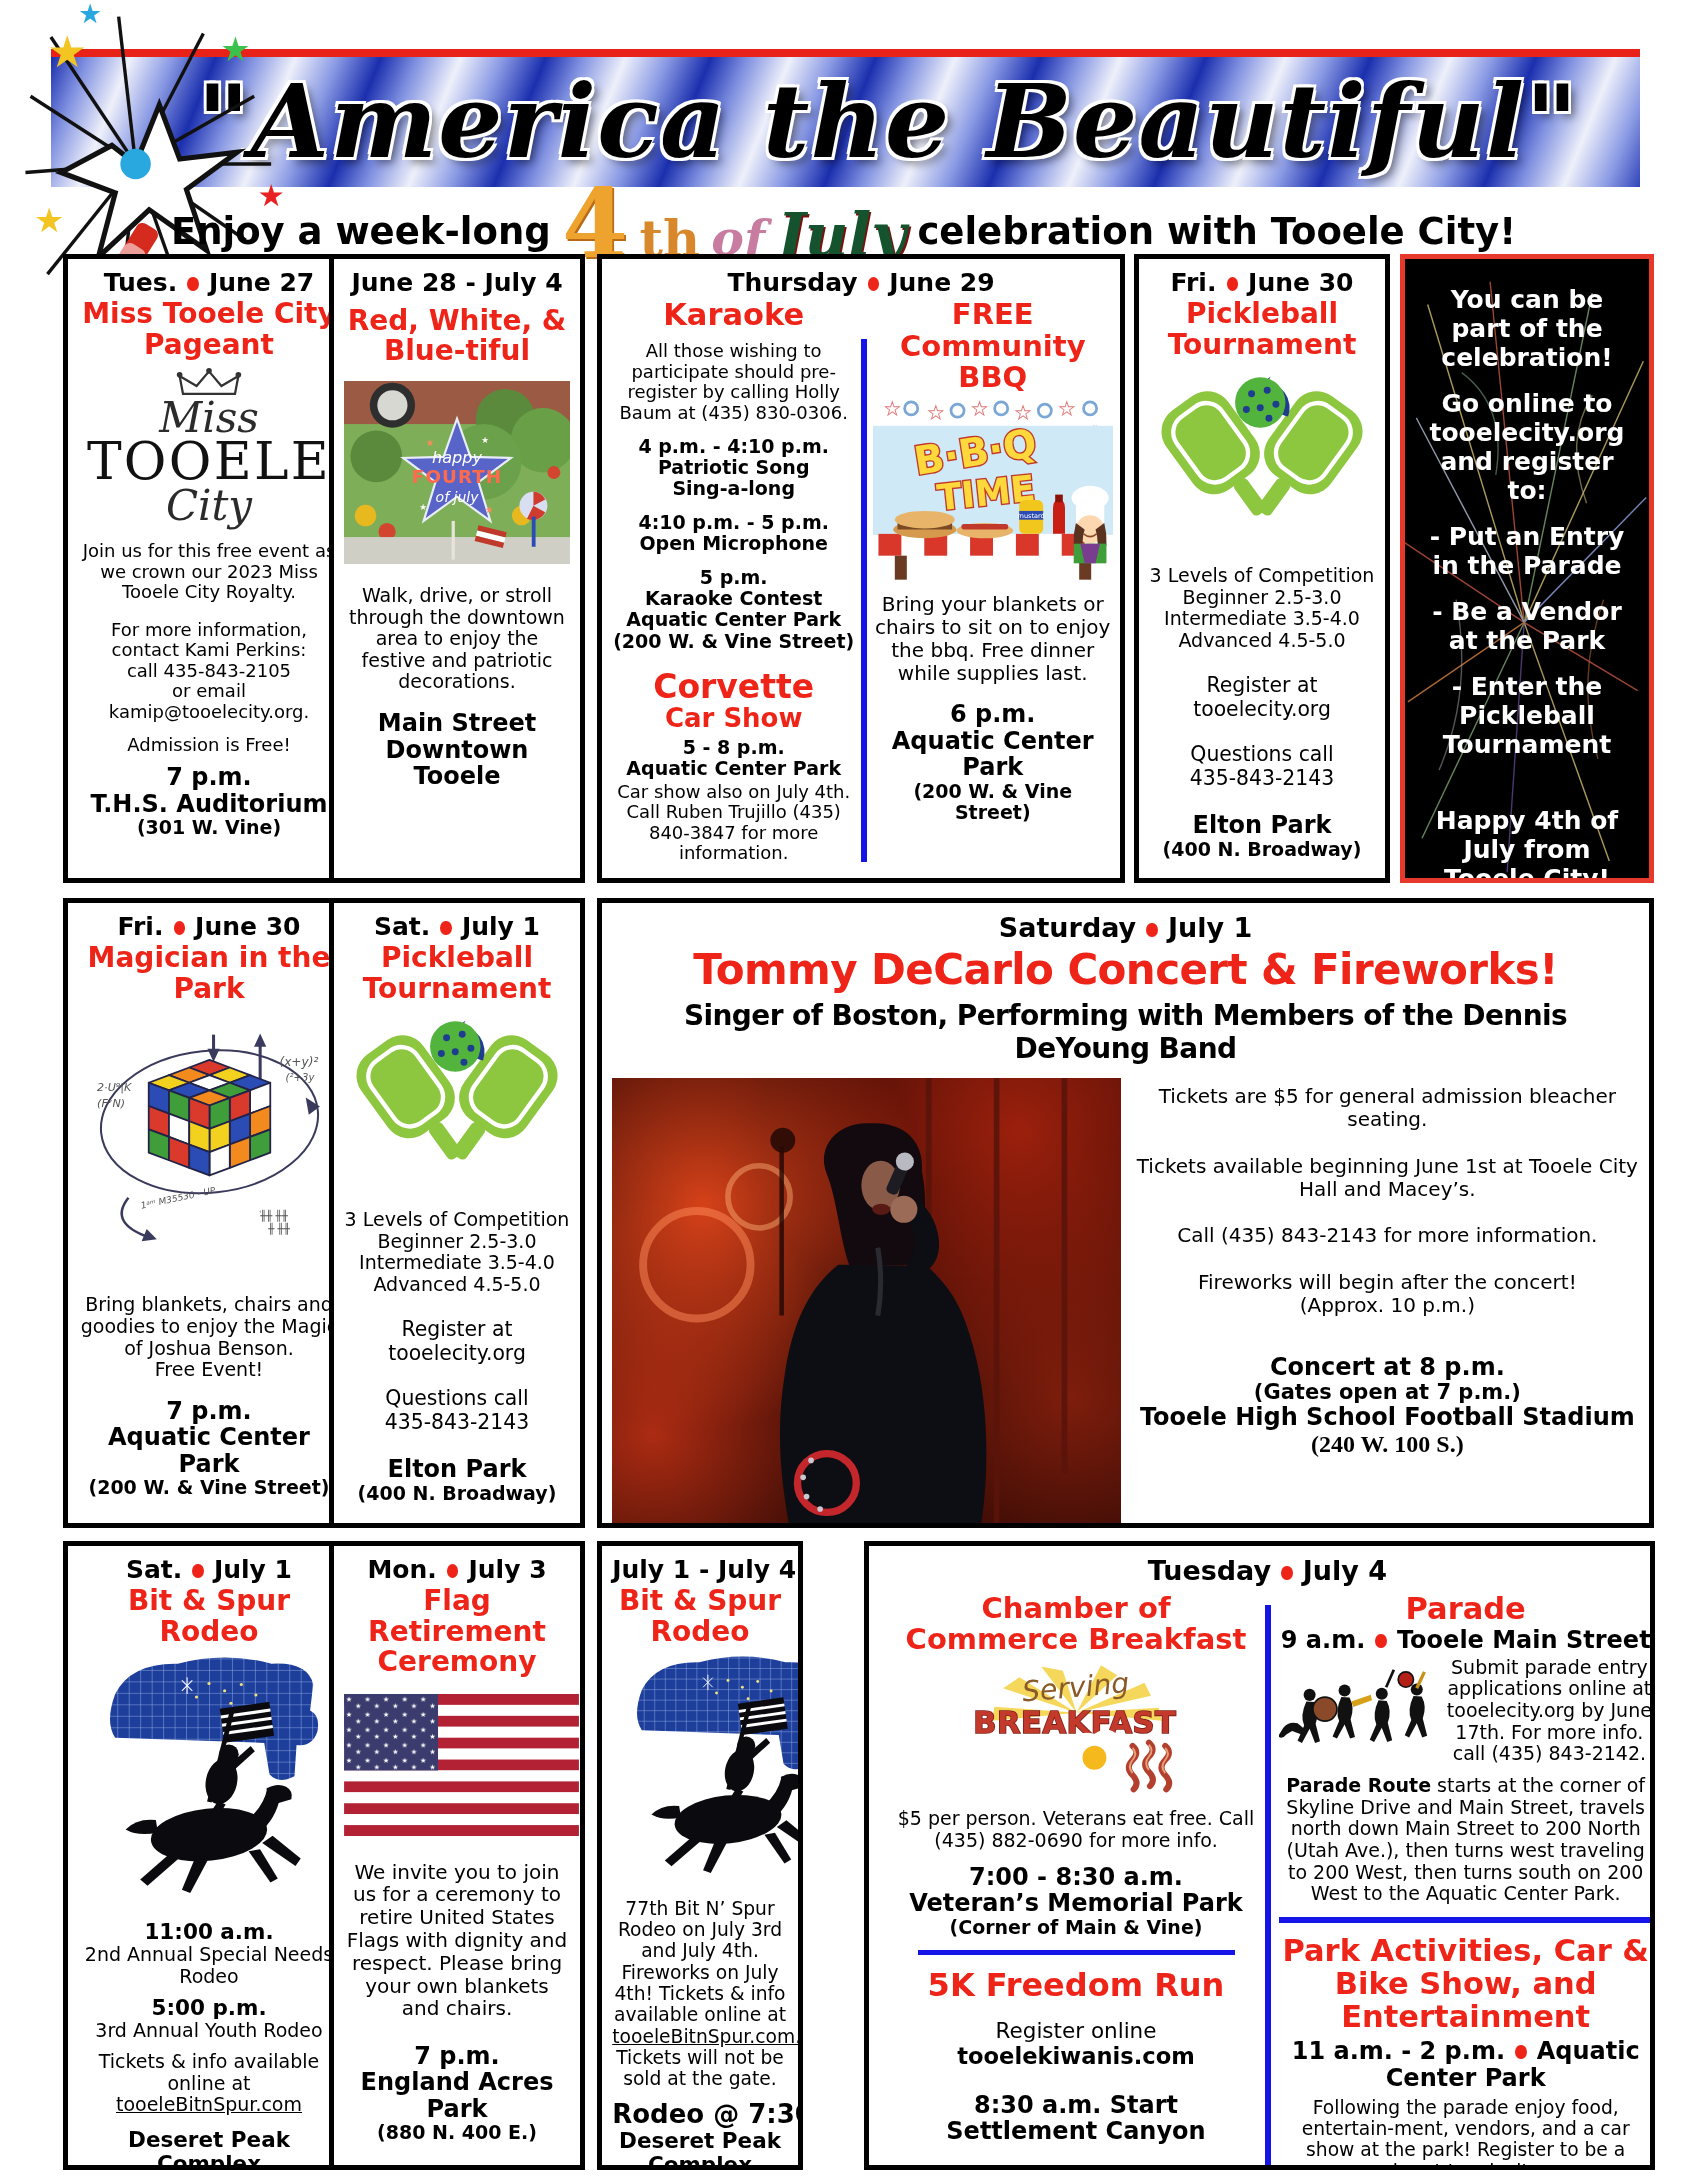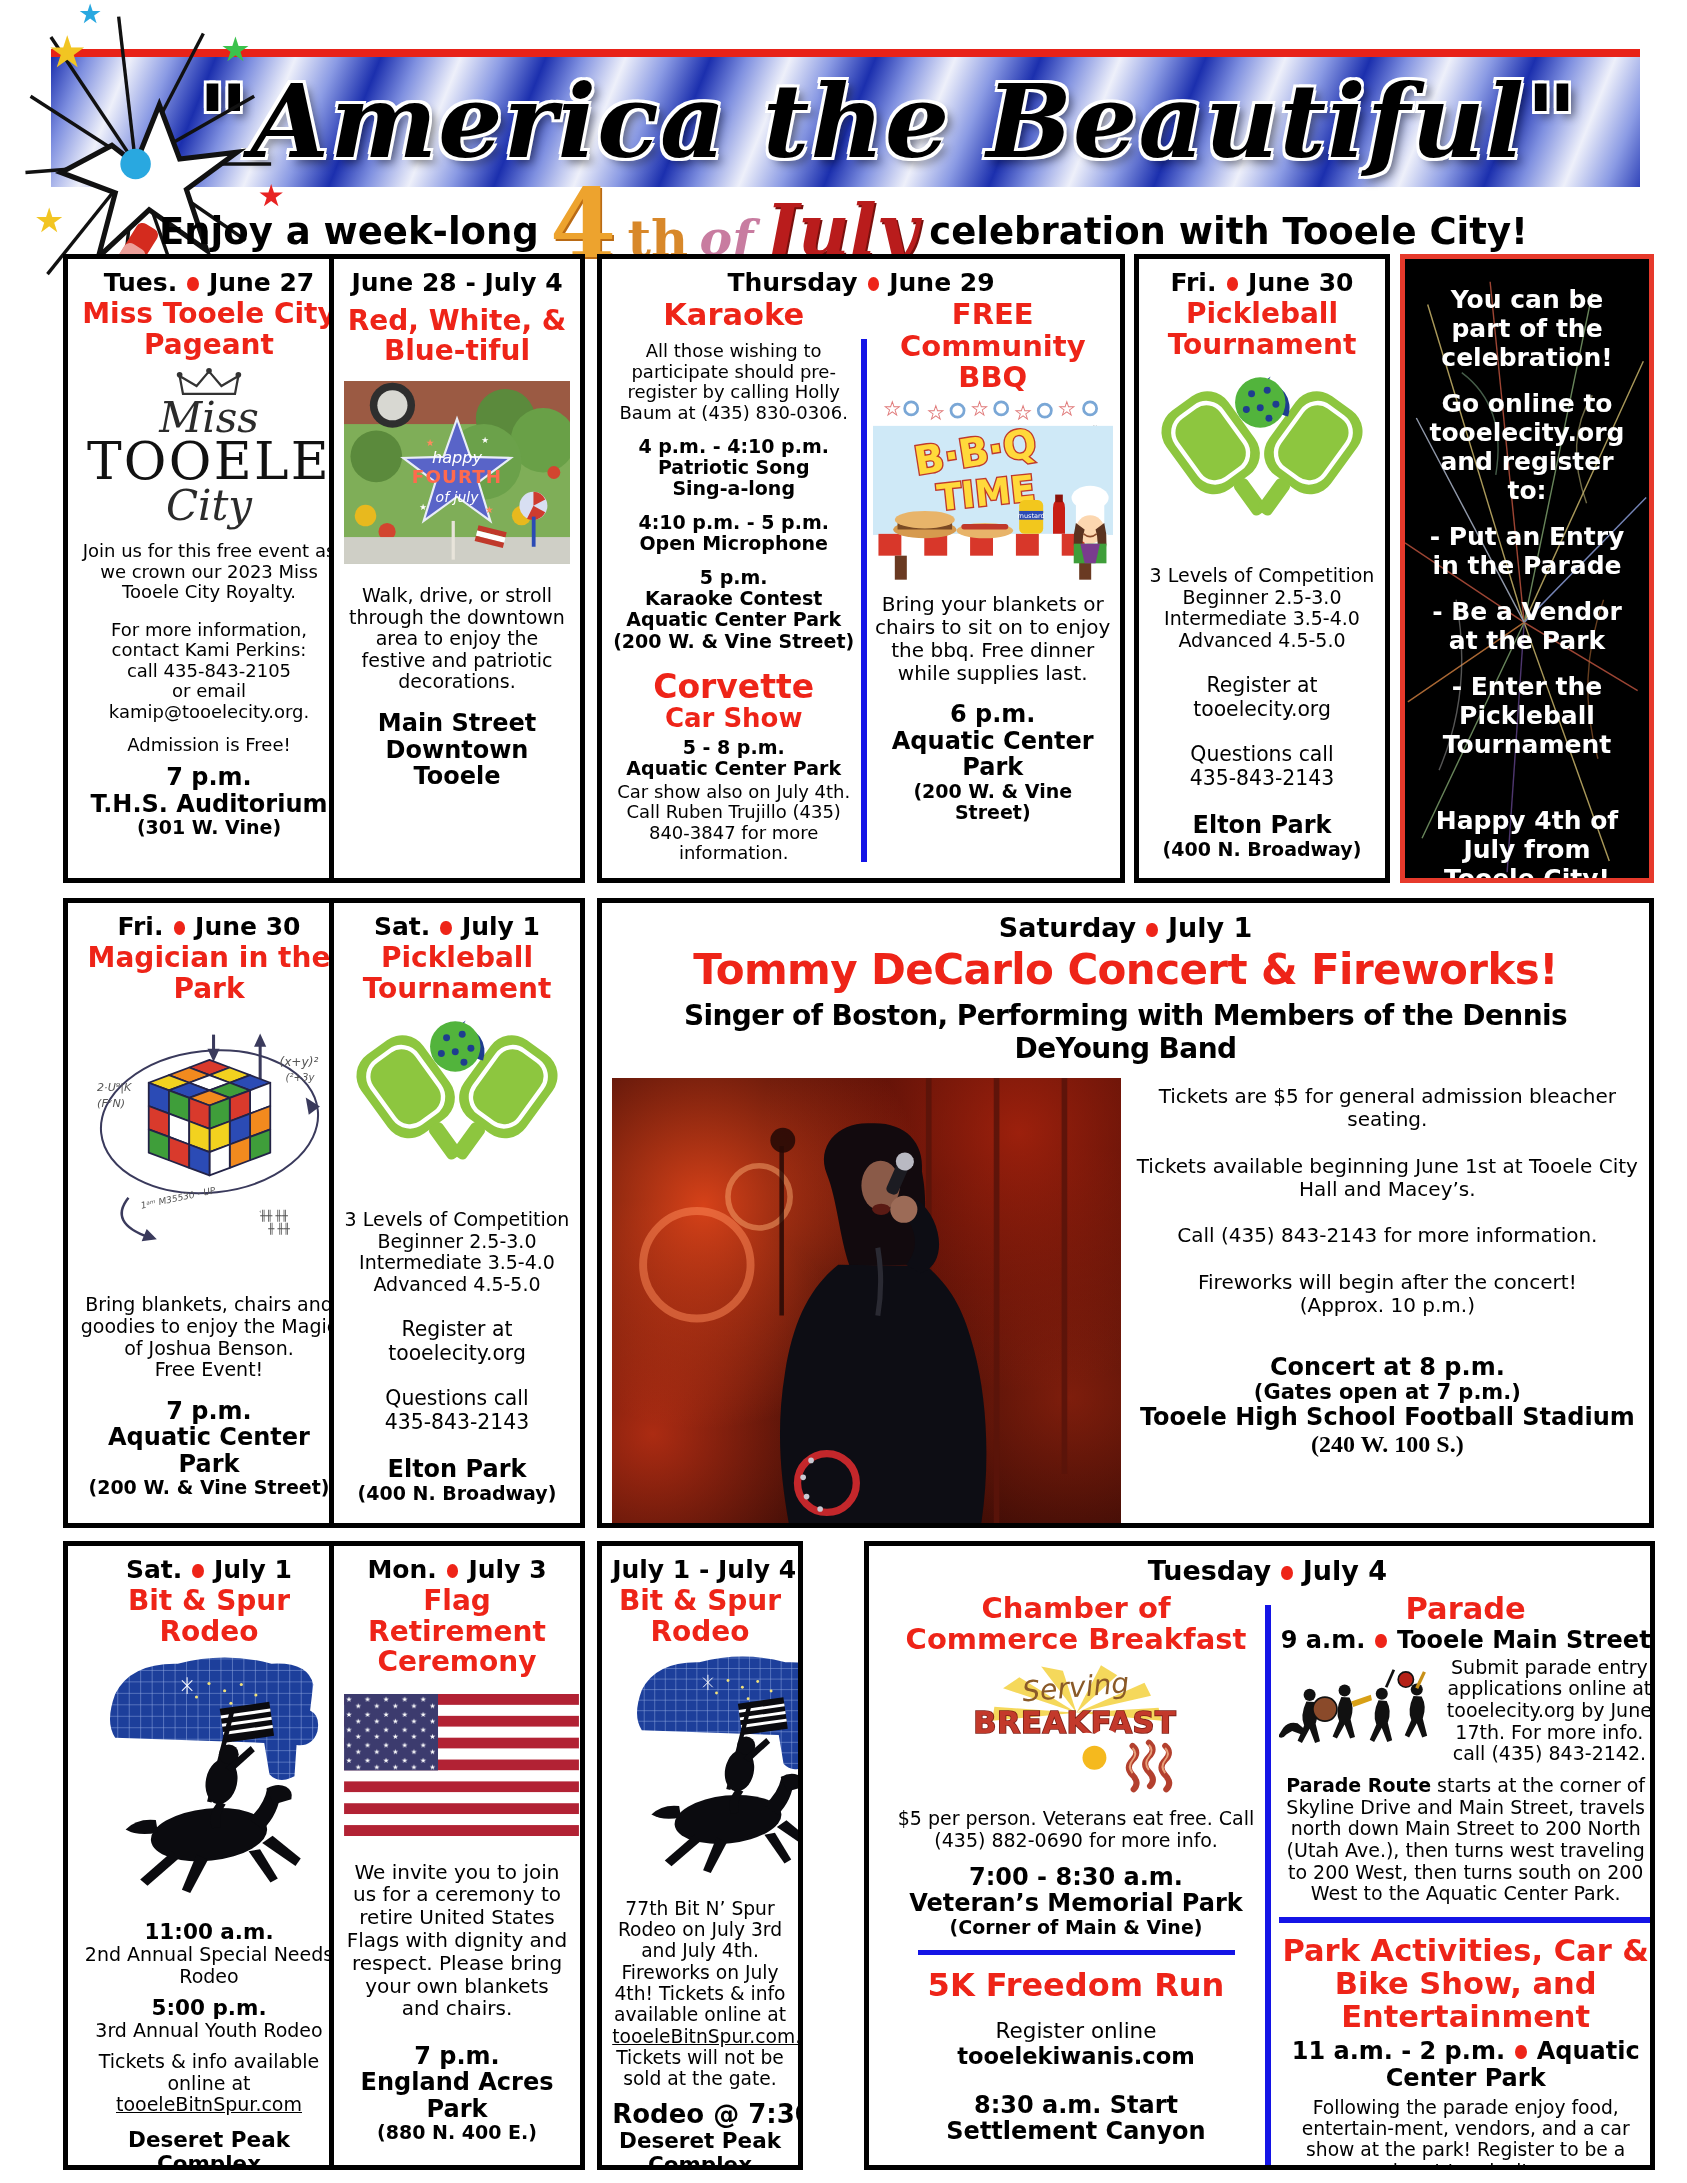--- a/index.html
+++ b/index.html
@@ -11,21 +11,21 @@
           background:repeating-linear-gradient(112deg,#1b2fae 0px,#7f90e0 34px,#eef0fa 74px,#8b9be4 113px,#1b2fae 153px);}
   .flyer-title{position:absolute;left:136px;top:52px;width:1504px;height:139px;text-align:center;
           font-family:"DejaVu Serif",serif;font-style:italic;font-weight:bold;font-size:101px;line-height:139px;
           letter-spacing:1.1px;color:#000;white-space:nowrap;
           text-shadow:2.8px 2.8px 0 #fff,-2.8px -2.8px 0 #fff,2.8px -2.8px 0 #fff,-2.8px 2.8px 0 #fff,5.7px 5.7px 8px rgba(0,0,0,.45);}
   .subtitle{position:absolute;left:0;top:190px;width:100%;display:flex;justify-content:center;align-items:flex-end;gap:11.3px;font-weight:bold;}
   .sub-txt{font-size:37px;line-height:1;padding-bottom:8px;white-space:nowrap;}
   .sub-4{font-family:"DejaVu Serif",serif;font-size:95px;line-height:.72;color:#eda32e;text-shadow:1.7px 2.3px 0 #b96a14;}
   .sub-th{font-family:"DejaVu Serif",serif;font-size:51px;line-height:.8;color:#d8882a;}
   .sub-of{font-family:"DejaVu Serif",serif;font-style:italic;font-size:49px;line-height:.8;color:#c87ca0;}
-  .sub-july{font-family:"DejaVu Serif",serif;font-style:italic;font-size:71px;line-height:.76;color:#b91c1c;text-shadow:1.7px 2.3px 0 #78100d;}
+  .sub-july{font-family:"DejaVu Serif",serif;font-style:italic;font-size:60px;line-height:.76;color:#14532d;text-shadow:1.7px 2.3px 0 #78100d;}
   .fwburst{position:absolute;left:17px;top:3.4px;width:288px;height:339px;}
   
   .box{position:absolute;box-sizing:border-box;border:5.7px solid #000;background:#fff;
        padding:9px 10.2px;text-align:center;overflow:hidden;}
   .r1{top:254px;height:629px;} .r2{top:898px;height:630px;} .r3{top:1541px;height:629px;}
   .c1{left:63px;width:292px;} .c2{left:329px;width:256px;} .c4{left:1134px;width:256px;} .c5{left:1400px;width:254px;}
   .b3w{left:597px;width:528px;} .b3x{left:597px;width:1057px;} .b3n{left:597px;width:206px;} .b4w{left:864px;width:791px;padding-left:26px;}
   .dhead{font-size:25px;font-weight:bold;white-space:nowrap;}
   .dot{display:inline-block;width:11.3px;height:14px;border-radius:50%;background:#ee2418;margin:0 10.2px;vertical-align:middle;}
   .rtitle{color:#ee2418;font-weight:bold;font-size:28px;line-height:1.08;margin-top:2.3px;}

